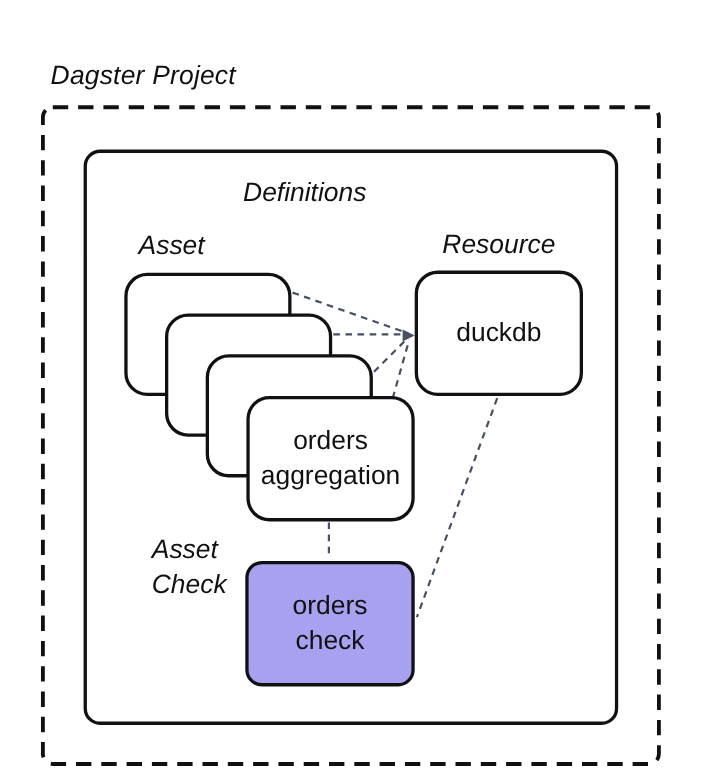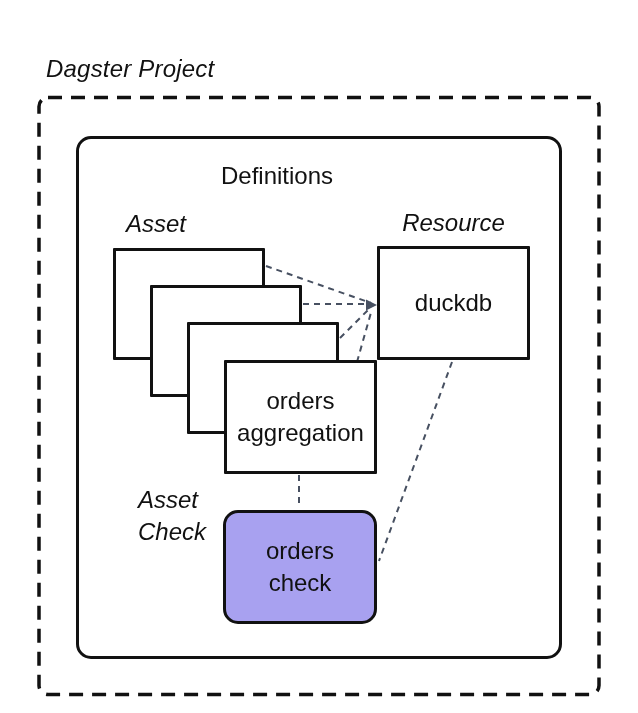--- a/index.html
+++ b/index.html
@@ -57,30 +57,31 @@
     left:76px;top:113px;
     width:486px;height:523px;
     background:#fff;
     border:3px solid var(--box-border);
     border-radius:15px;
   }
   .definitions-label{
     left:76px;top:138px;
     width:402px;
     text-align:center;
+    font-style:italic;
   }
   .assets-label{left:126px;top:186px;}
   .resource-label{left:377px;top:185px;width:153px;text-align:center;}
   .asset-check-label{left:138px;top:461px;line-height:32px;}
   .node{
     position:absolute;
     width:152px;height:112px;
     background:#fff;
     border:3px solid var(--box-border);
-    border-radius:1px;
+    border-radius:21px;
     display:flex;
     align-items:center;
     justify-content:center;
     text-align:center;
     font-size:24px;
     line-height:32px;
     white-space:pre-line;
   }
   .card-1{left:113px;top:225px;}
   .card-2{left:150px;top:262px;}

